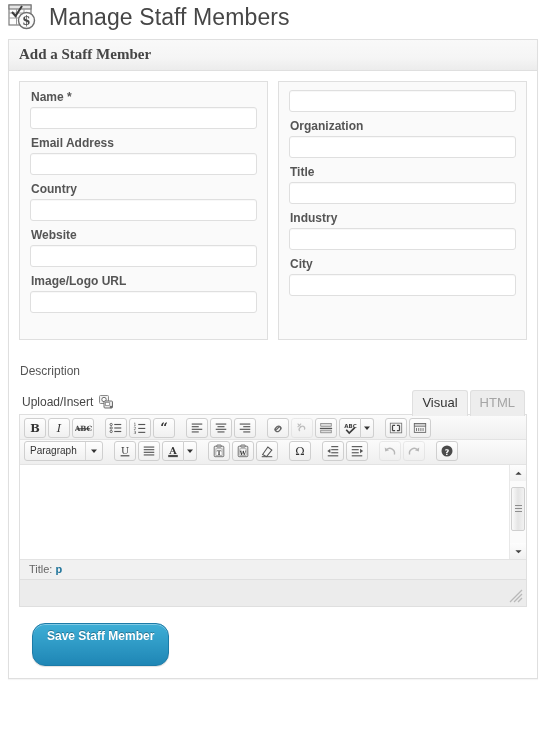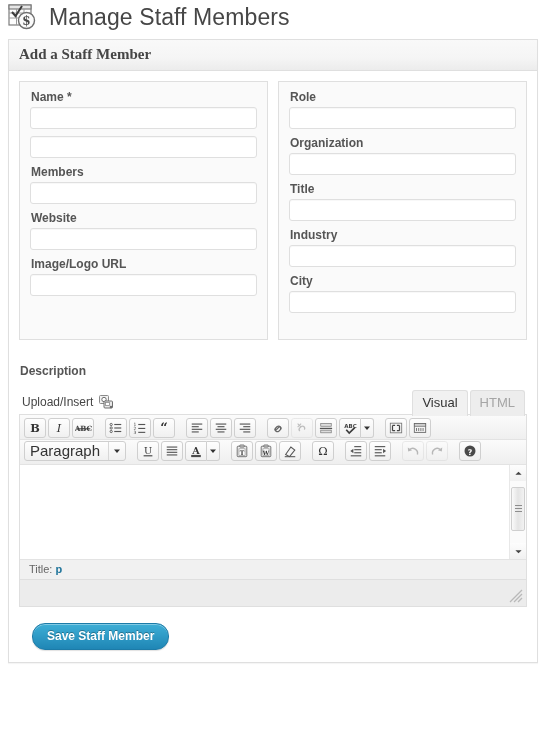--- a/index.html
+++ b/index.html
@@ -94,21 +94,21 @@
     font-family: "Liberation Sans", sans-serif;
     font-size: 12px;
     color: #333;
     outline: none;
     box-shadow: inset 0 1px 1px rgba(0,0,0,0.03);
   }
 
   
   .desc-label {
     font-size: 12px;
-    font-weight: bold;
+    font-weight: normal;
     color: #555;
     margin: 24px 0 0 1px;
   }
 
   .editor-wrap { margin-top: 14px; position: relative; }
 
   .media-buttons {
     font-size: 12px;
     color: #464646;
     line-height: 18px;
@@ -175,21 +175,21 @@
   .tbtn.disabled { opacity: 0.38; }
   .tbtn svg { display:block; }
   .tsep { width: 7px; height: 1px; }
 
   .tselect {
     display: flex; align-items: center;
     height: 20px;
     border: 1px solid #cfcfcf;
     border-radius: 3px;
     background: linear-gradient(to bottom, #fefefe, #f0f0f0);
-    font-size: 15px;
+    font-size: 10px;
     color: #333;
     padding: 0 0 0 5px;
     cursor: pointer;
     box-sizing: border-box;
   }
   .tselect .sel-label { padding-right: 8px; line-height: 18px; white-space: nowrap; }
   .tselect .sel-arrow {
     width: 16px; height: 18px;
     border-left: 1px solid #d7d7d7;
     display: flex; align-items: center; justify-content: center;
@@ -288,21 +288,21 @@
   .submit-wrap { padding: 16px 0 0 13px; }
   .btn-primary {
     display: inline-block;
     border: 1px solid #1c7ba8;
     border-radius: 13px;
     background-image: linear-gradient(to bottom, #3eaed6, #1f86b5);
     color: #fff;
     font-family: "Liberation Sans", sans-serif;
     font-size: 12px;
     font-weight: bold;
-    padding: 5px 14px 6px 14px;
+    padding: 5px 14px 22px 14px;
     text-shadow: 0 -1px 0 rgba(0,0,0,0.3);
     box-shadow: inset 0 1px 0 rgba(255,255,255,0.35), 0 1px 1px rgba(0,0,0,0.12);
     cursor: pointer;
     line-height: 14px;
   }
 </style>
 </head>
 <body>
 
 <div class="page-head">
@@ -326,38 +326,38 @@
   <div class="postbox-head">Add a Staff Member</div>
   <div class="postbox-body">
 
     <div class="cols">
       <div class="col" id="left-col">
           <div class="field">
             <label>Name *</label>
             <input type="text" style="">
           </div>
           <div class="field">
-            <input type="text" style="">
-          </div>
-          <div class="field">
-            <label>Members</label>
+            <label>Email Address</label>
+            <input type="text" style="">
+          </div>
+          <div class="field">
+            <label>Country</label>
             <input type="text" style="">
           </div>
           <div class="field">
             <label>Website</label>
             <input type="text" style="">
           </div>
           <div class="field">
             <label>Image/Logo URL</label>
             <input type="text" style="">
           </div>
         </div>
       <div class="col" id="right-col">
           <div class="field">
-            <label>Role</label>
             <input type="text" style="">
           </div>
           <div class="field">
             <label>Organization</label>
             <input type="text" style="">
           </div>
           <div class="field">
             <label>Title</label>
             <input type="text" style="">
           </div>

